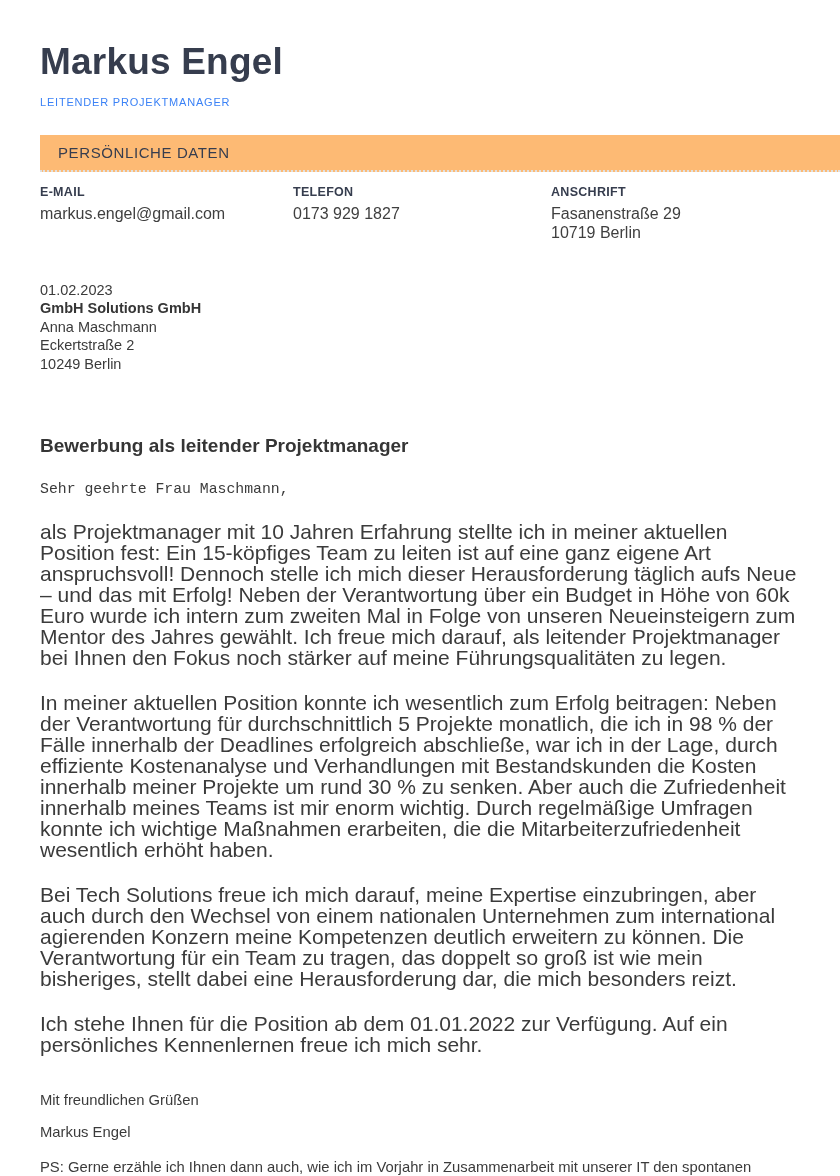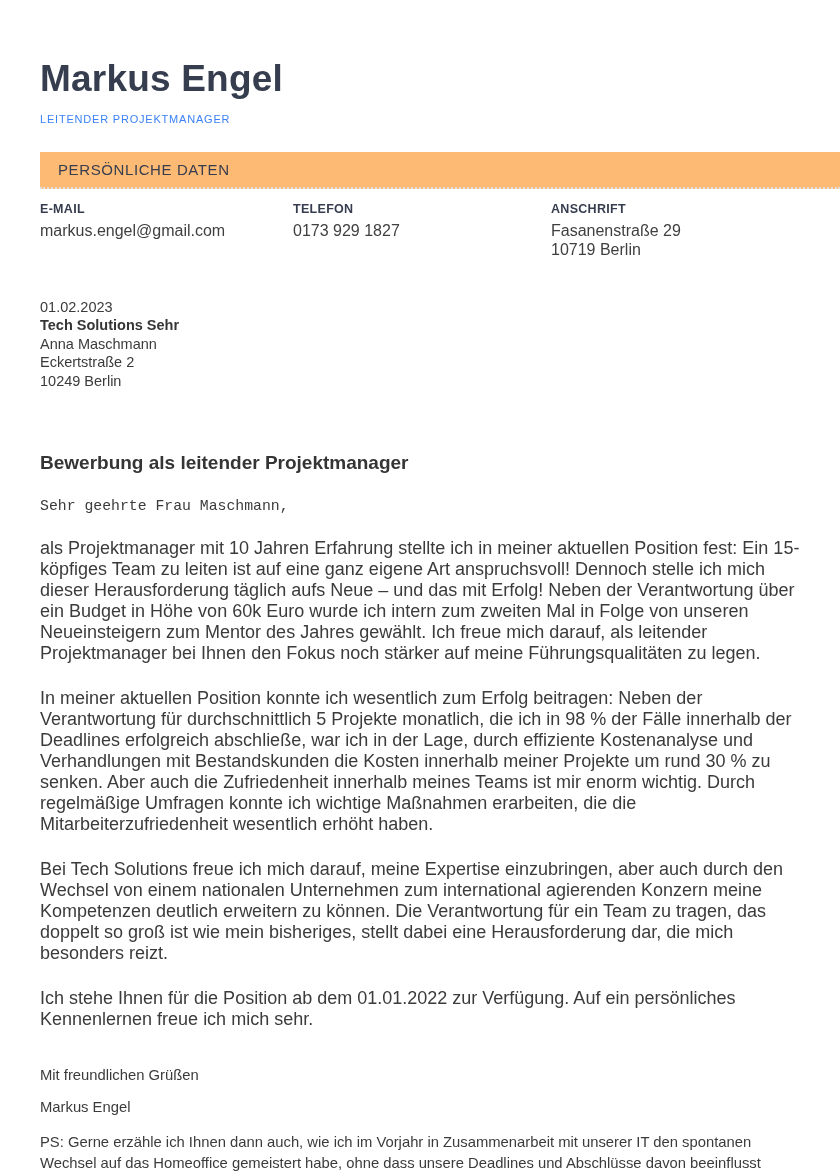--- a/index.html
+++ b/index.html
@@ -3,21 +3,21 @@
 <meta charset="utf-8">
 <style>
   * { margin: 0; padding: 0; box-sizing: border-box; }
   html, body { background: #ffffff; }
   .page {
     width: 840px;
     height: 1176px;
     background: #ffffff;
     font-family: "Liberation Sans", sans-serif;
     color: #3b3b3b;
-    padding: 60px 40px 40px 40px;
+    padding: 43px 40px 40px 40px;
     overflow: hidden;
     border-radius: 19px;
   }
   .name {
     font-size: 37px;
     font-weight: 700;
     color: #363d4e;
     line-height: 1.05;
     letter-spacing: 0.2px;
   }
@@ -68,21 +68,21 @@
   .subject-block {
     margin-top: 64px;
     font-size: 19px;
     line-height: 18.5px;
   }
   .subject-line { font-weight: 700; color: #353535; }
   .salutation { margin-top: 25px; font-size: 14.8px; font-family: Liberation Mono, monospace; }
   .body-copy { width: 762px; }
   .body-copy p {
     margin-top: 24px;
-    font-size: 18px;
+    font-size: 21px;
     line-height: 21px;
     color: #3b3b3b;
   }
   .closing { margin-top: 37px; font-size: 14.8px; }
   .signature { margin-top: 16px; font-size: 14.8px; }
   .postscript {
     margin-top: 17px;
     width: 762px;
     font-size: 14.8px;
     line-height: 21px;
@@ -117,21 +117,21 @@
       <div class="contact-label">ANSCHRIFT</div>
       <div class="contact-value">
         <div>Fasanenstraße 29</div>
         <div>10719 Berlin</div>
       </div>
     </div>
   </div>
 
   <div class="date-block">
     <div>01.02.2023</div>
-    <div class="recipient-company">Tech Solutions Sehr</div>
+    <div class="recipient-company">GmbH Solutions GmbH</div>
     <div>Anna Maschmann</div>
     <div>Eckertstraße 2</div>
     <div>10249 Berlin</div>
   </div>
 
   <div class="subject-block">
     <div class="subject-line">Bewerbung als leitender Projektmanager</div>
   </div>
 
   <div class="salutation">Sehr geehrte Frau Maschmann,</div>

